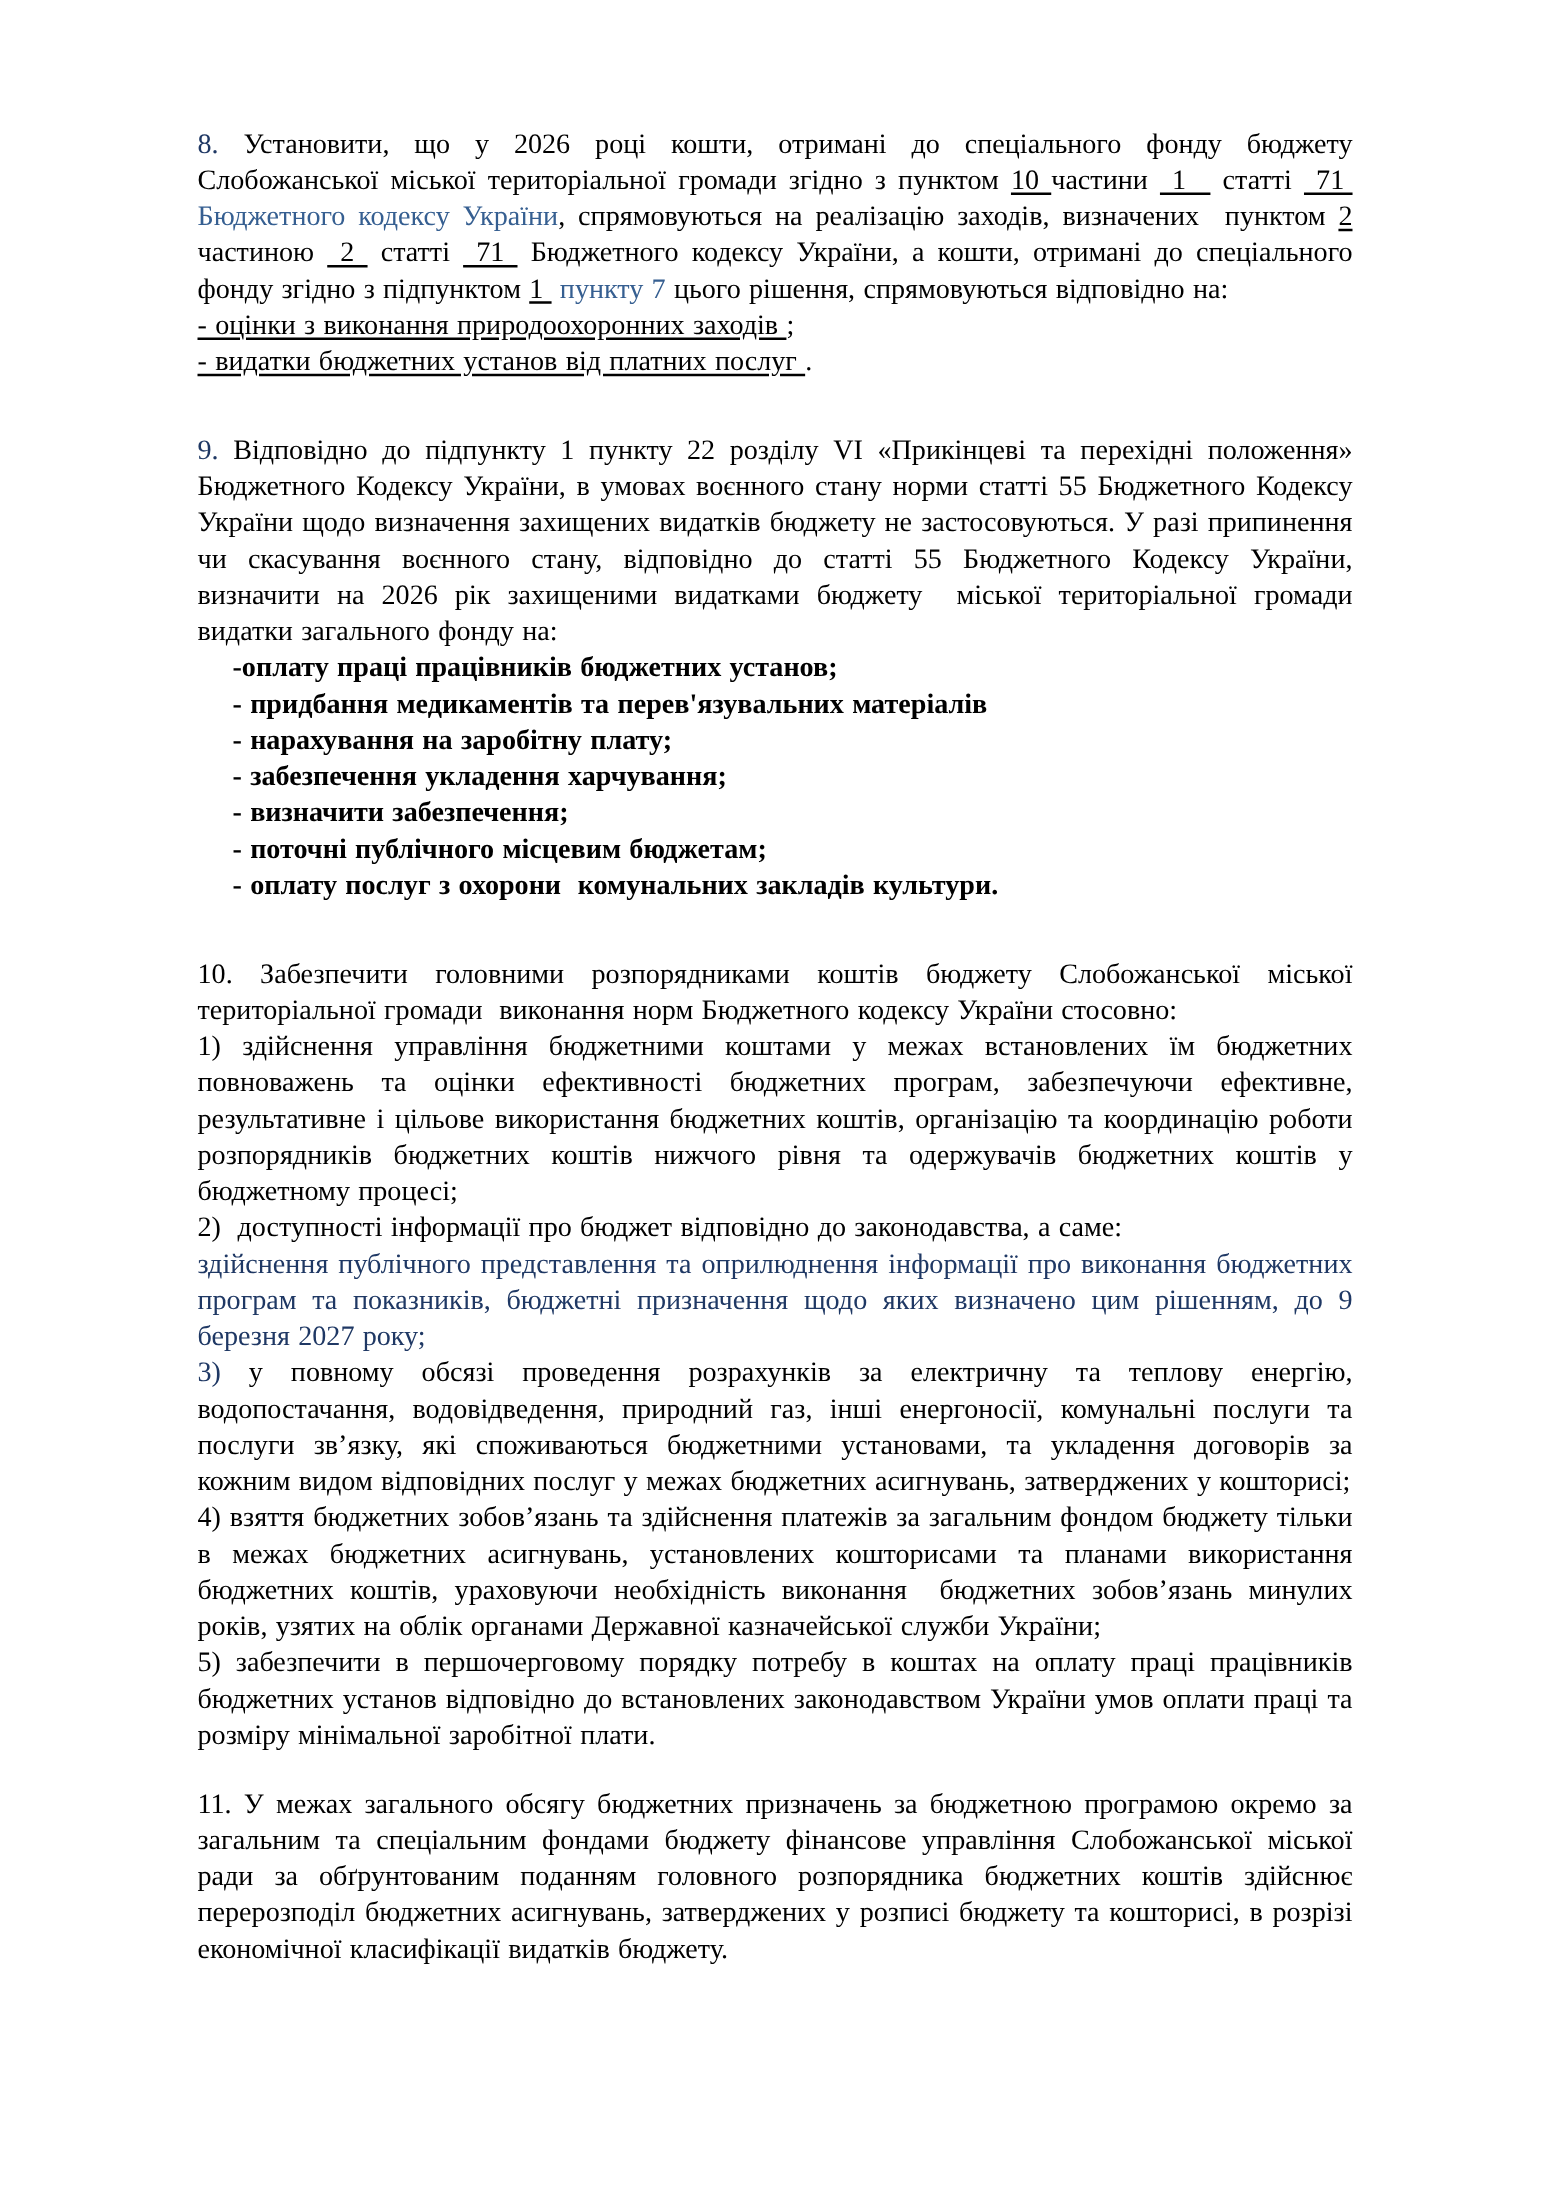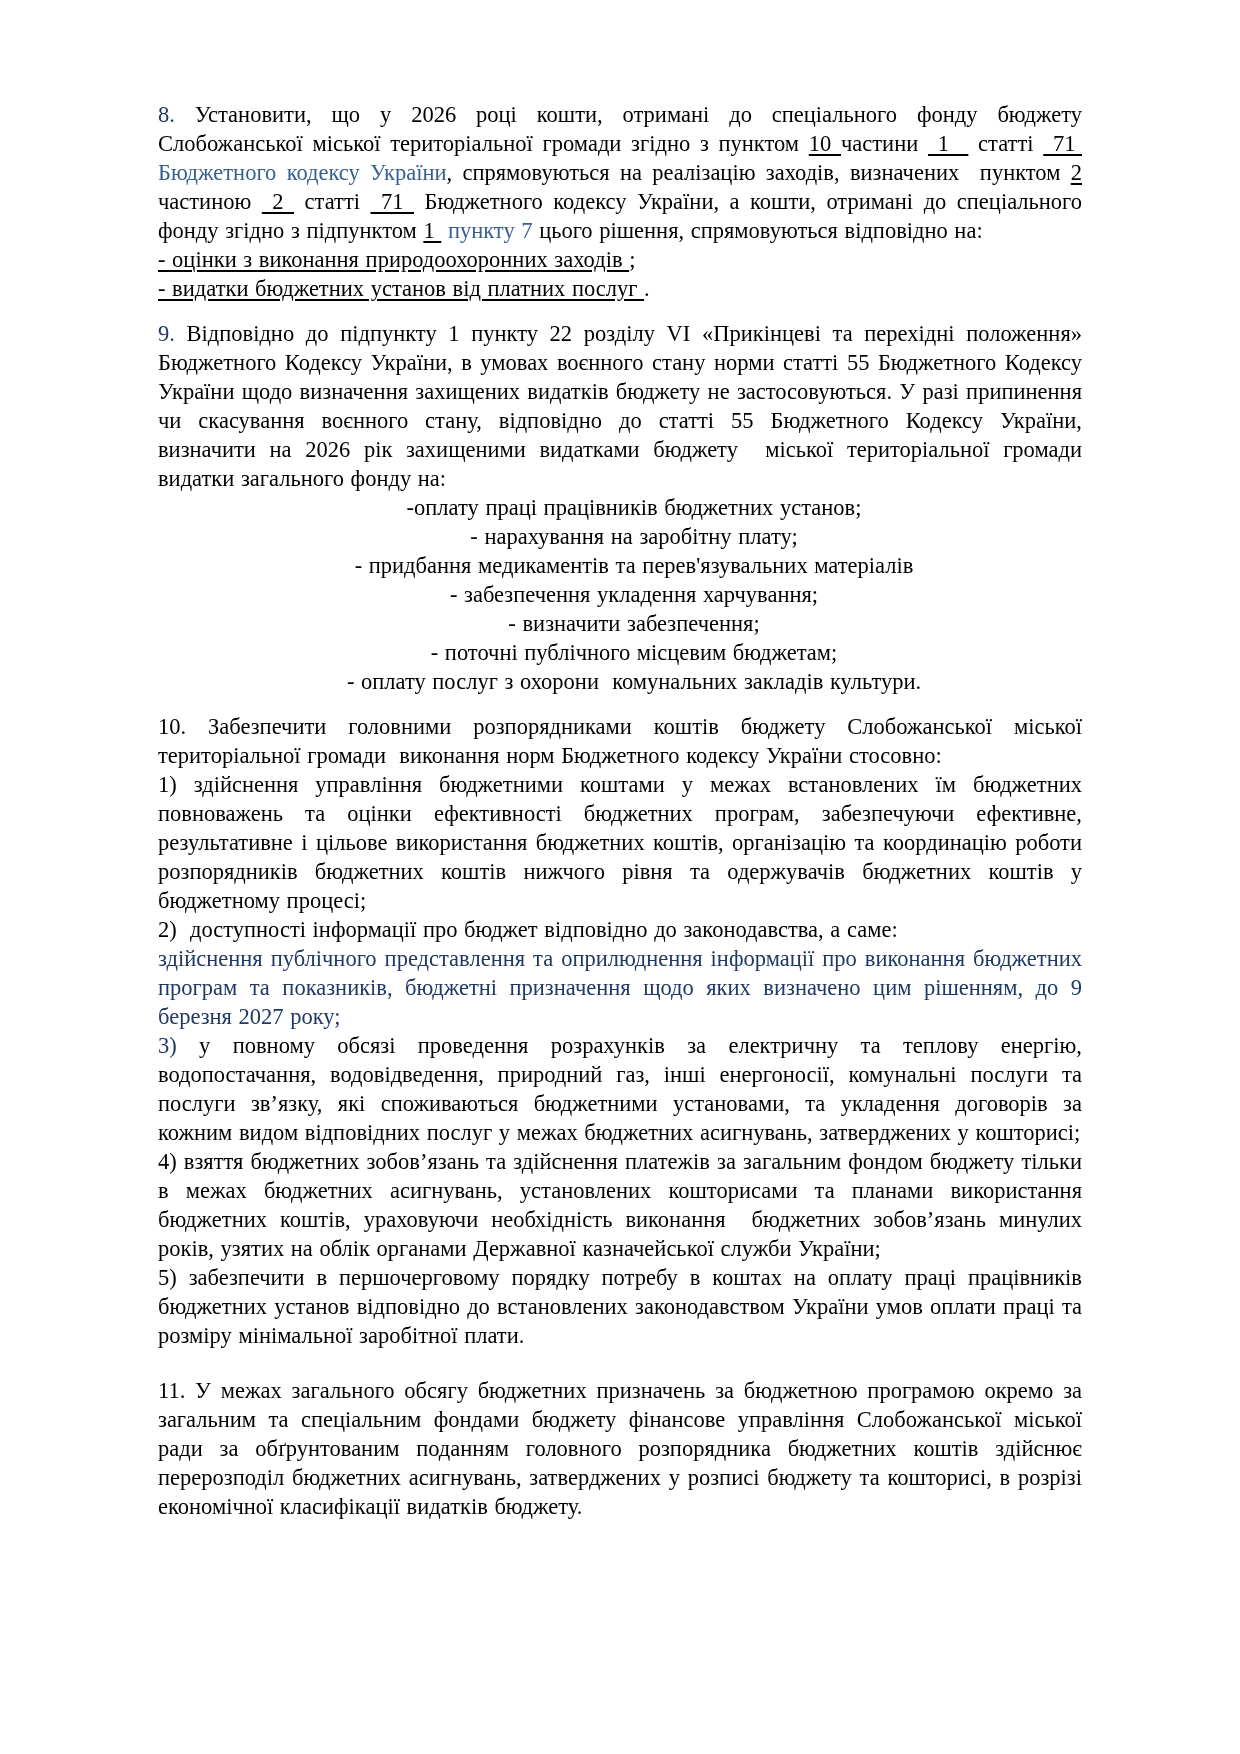--- a/index.html
+++ b/index.html
@@ -23,44 +23,45 @@
     color: #000000;
   }
   p.para {
     margin: 0;
     text-align: justify;
     word-spacing: 1px;
   }
   p.para.left { text-align: left; }
   p.para.indent {
     padding-left: 28px;
-    text-align: center;
+    text-align: left;
+    font-weight: bold;
   }
-  p.para.gap { margin-top: 16px; }
+  p.para.gap { margin-top: 42px; }
   p.para.gap-lg { margin-top: 26px; }
   .c-navy  { color: var(--navy, #1f3864); }
   .c-steel { color: var(--steel, #365f91); }
   .u {
     text-decoration: underline;
     text-decoration-thickness: 2px;
     text-underline-offset: 3px;
   }
 </style>
 </head>
 <body style="background: rgb(255, 255, 255);">
 
 <div class="doc">
   <div>
       <p class="para"><span class="c-navy">8.</span><span> Установити, що у 2026 році кошти, отримані до спеціального фонду бюджету Слобожанської міської територіальної громади згідно з пунктом </span><span class="u">10&nbsp;</span><span>частини </span><span class="u">&nbsp;1&nbsp;&nbsp;</span><span> статті </span><span class="u">&nbsp;71&nbsp;</span><span> </span><span class="c-steel">Бюджетного кодексу України</span><span>, спрямовуються на реалізацію заходів, визначених&nbsp; пунктом </span><span class="u">2</span><span> частиною </span><span class="u">&nbsp;2&nbsp;</span><span> статті </span><span class="u">&nbsp;71&nbsp;</span><span> Бюджетного кодексу України, а кошти, отримані до спеціального фонду згідно з підпунктом </span><span class="u">1&nbsp;</span><span> </span><span class="c-steel">пункту 7</span><span> цього рішення, спрямовуються відповідно на:</span></p>
       <p class="para left"><span class="u">- оцінки з виконання природоохоронних заходів </span><span>;</span></p>
       <p class="para left"><span class="u">- видатки бюджетних установ від платних послуг </span><span>.</span></p>
       <p class="para gap"><span class="c-navy">9.</span><span> Відповідно до підпункту 1 пункту 22 розділу VI «Прикінцеві та перехідні положення» Бюджетного Кодексу України, в умовах воєнного стану норми статті 55 Бюджетного Кодексу України щодо визначення захищених видатків бюджету не застосовуються. У разі припинення чи скасування воєнного стану, відповідно до статті 55 Бюджетного Кодексу України, визначити на 2026 рік захищеними видатками бюджету&nbsp; міської територіальної громади видатки загального фонду на:</span></p>
       <p class="para indent"><span>-оплату праці працівників бюджетних установ;</span></p>
+      <p class="para indent"><span>- придбання медикаментів та перев'язувальних матеріалів</span></p>
       <p class="para indent"><span>- нарахування на заробітну плату;</span></p>
-      <p class="para indent"><span>- придбання медикаментів та перев'язувальних матеріалів</span></p>
       <p class="para indent"><span>- забезпечення укладення харчування;</span></p>
       <p class="para indent"><span>- визначити забезпечення;</span></p>
       <p class="para indent"><span>- поточні публічного місцевим бюджетам;</span></p>
       <p class="para indent"><span>- оплату послуг з охорони&nbsp; комунальних закладів культури.</span></p>
       <p class="para gap"><span>10. Забезпечити головними розпорядниками коштів бюджету Слобожанської міської територіальної громади&nbsp; виконання норм Бюджетного кодексу України стосовно:</span></p>
       <p class="para"><span>1) здійснення управління бюджетними коштами у межах встановлених їм бюджетних повноважень та оцінки ефективності бюджетних програм, забезпечуючи ефективне, результативне і цільове використання бюджетних коштів, організацію та координацію роботи розпорядників бюджетних коштів нижчого рівня та одержувачів бюджетних коштів у бюджетному процесі;</span></p>
       <p class="para"><span>2)&nbsp; доступності інформації про бюджет відповідно до законодавства, а саме:</span></p>
       <p class="para"><span class="c-navy">здійснення публічного представлення та оприлюднення інформації про виконання бюджетних програм та показників, бюджетні призначення щодо яких визначено цим рішенням, до 9 березня 2027 року;</span></p>
       <p class="para"><span class="c-navy">3)</span><span> у повному обсязі проведення розрахунків за електричну та теплову енергію, водопостачання, водовідведення, природний газ, інші енергоносії, комунальні послуги та послуги зв’язку, які споживаються бюджетними установами, та укладення договорів за кожним видом відповідних послуг у межах бюджетних асигнувань, затверджених у кошторисі;</span></p>
       <p class="para"><span>4) взяття бюджетних зобов’язань та здійснення платежів за загальним фондом бюджету тільки в межах бюджетних асигнувань, установлених кошторисами та планами використання бюджетних коштів, ураховуючи необхідність виконання&nbsp; бюджетних зобов’язань минулих років, узятих на облік органами Державної казначейської служби України;</span></p>

